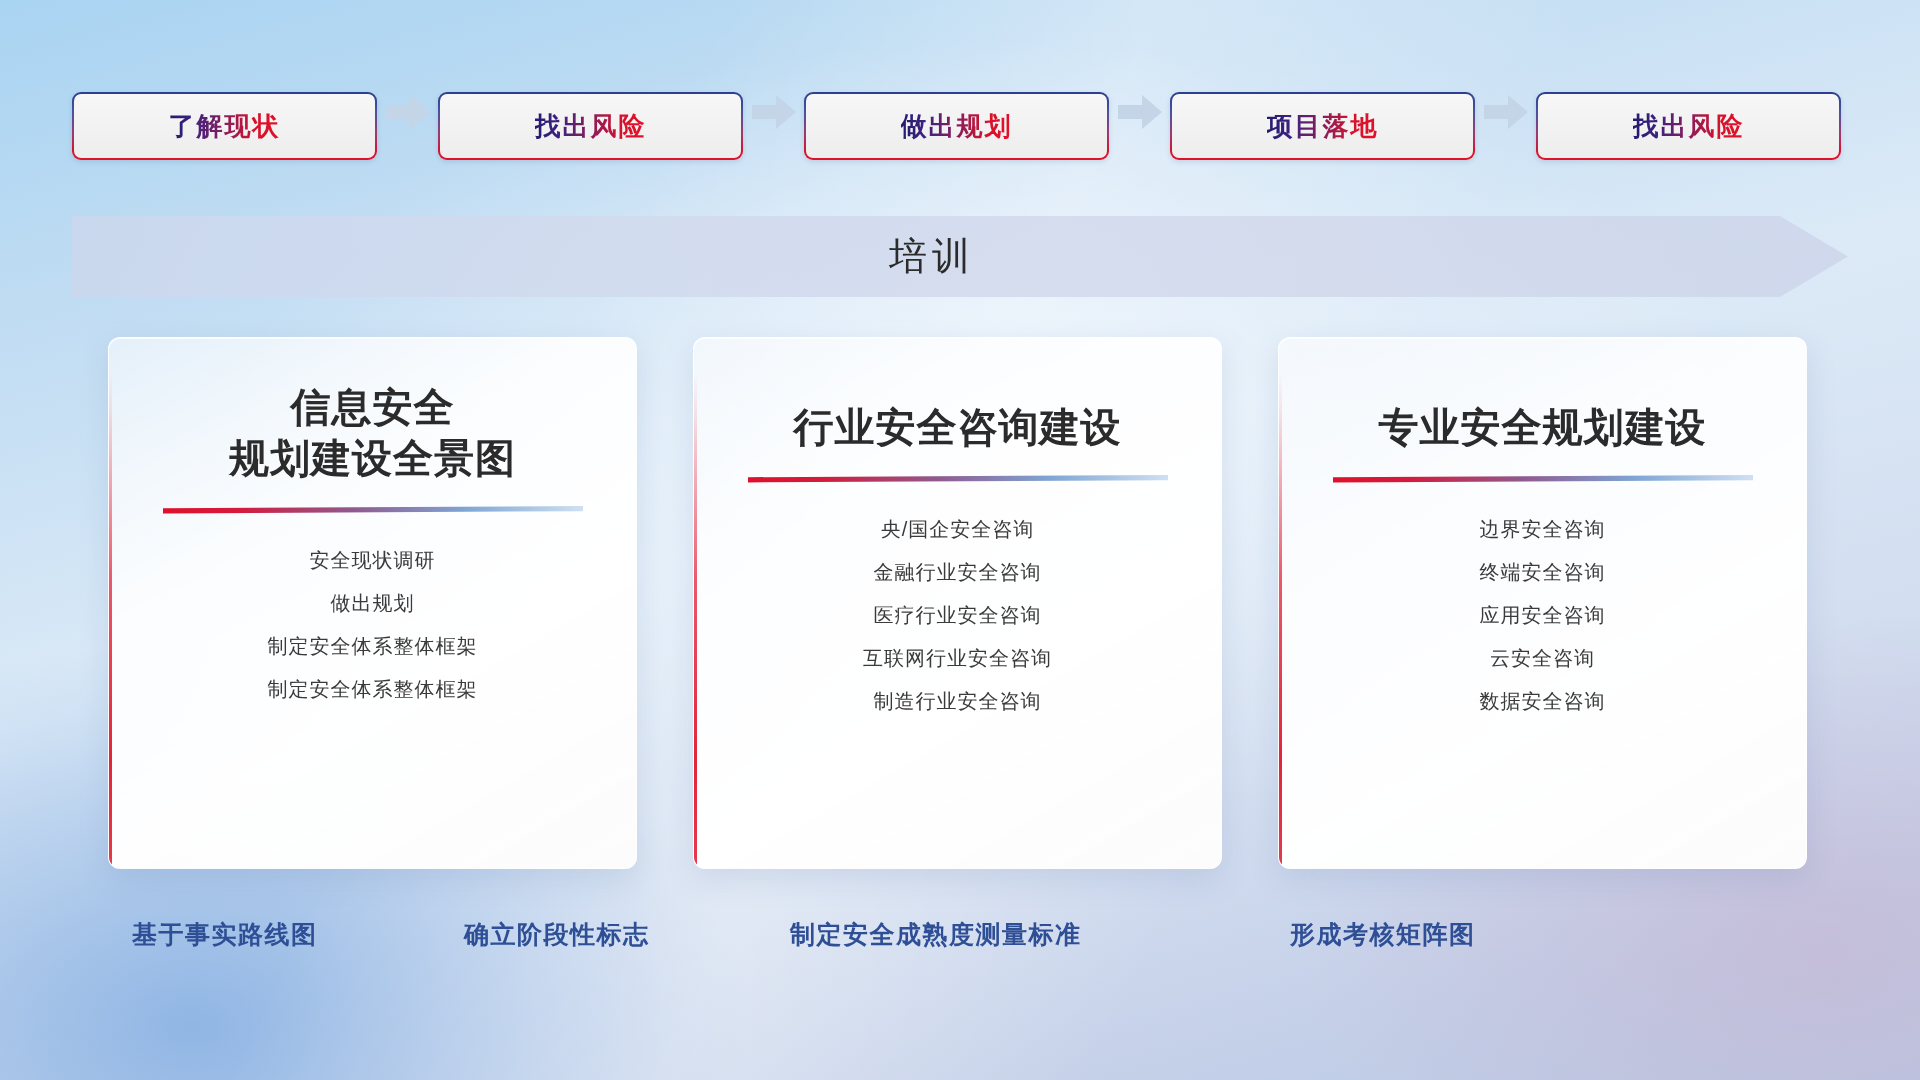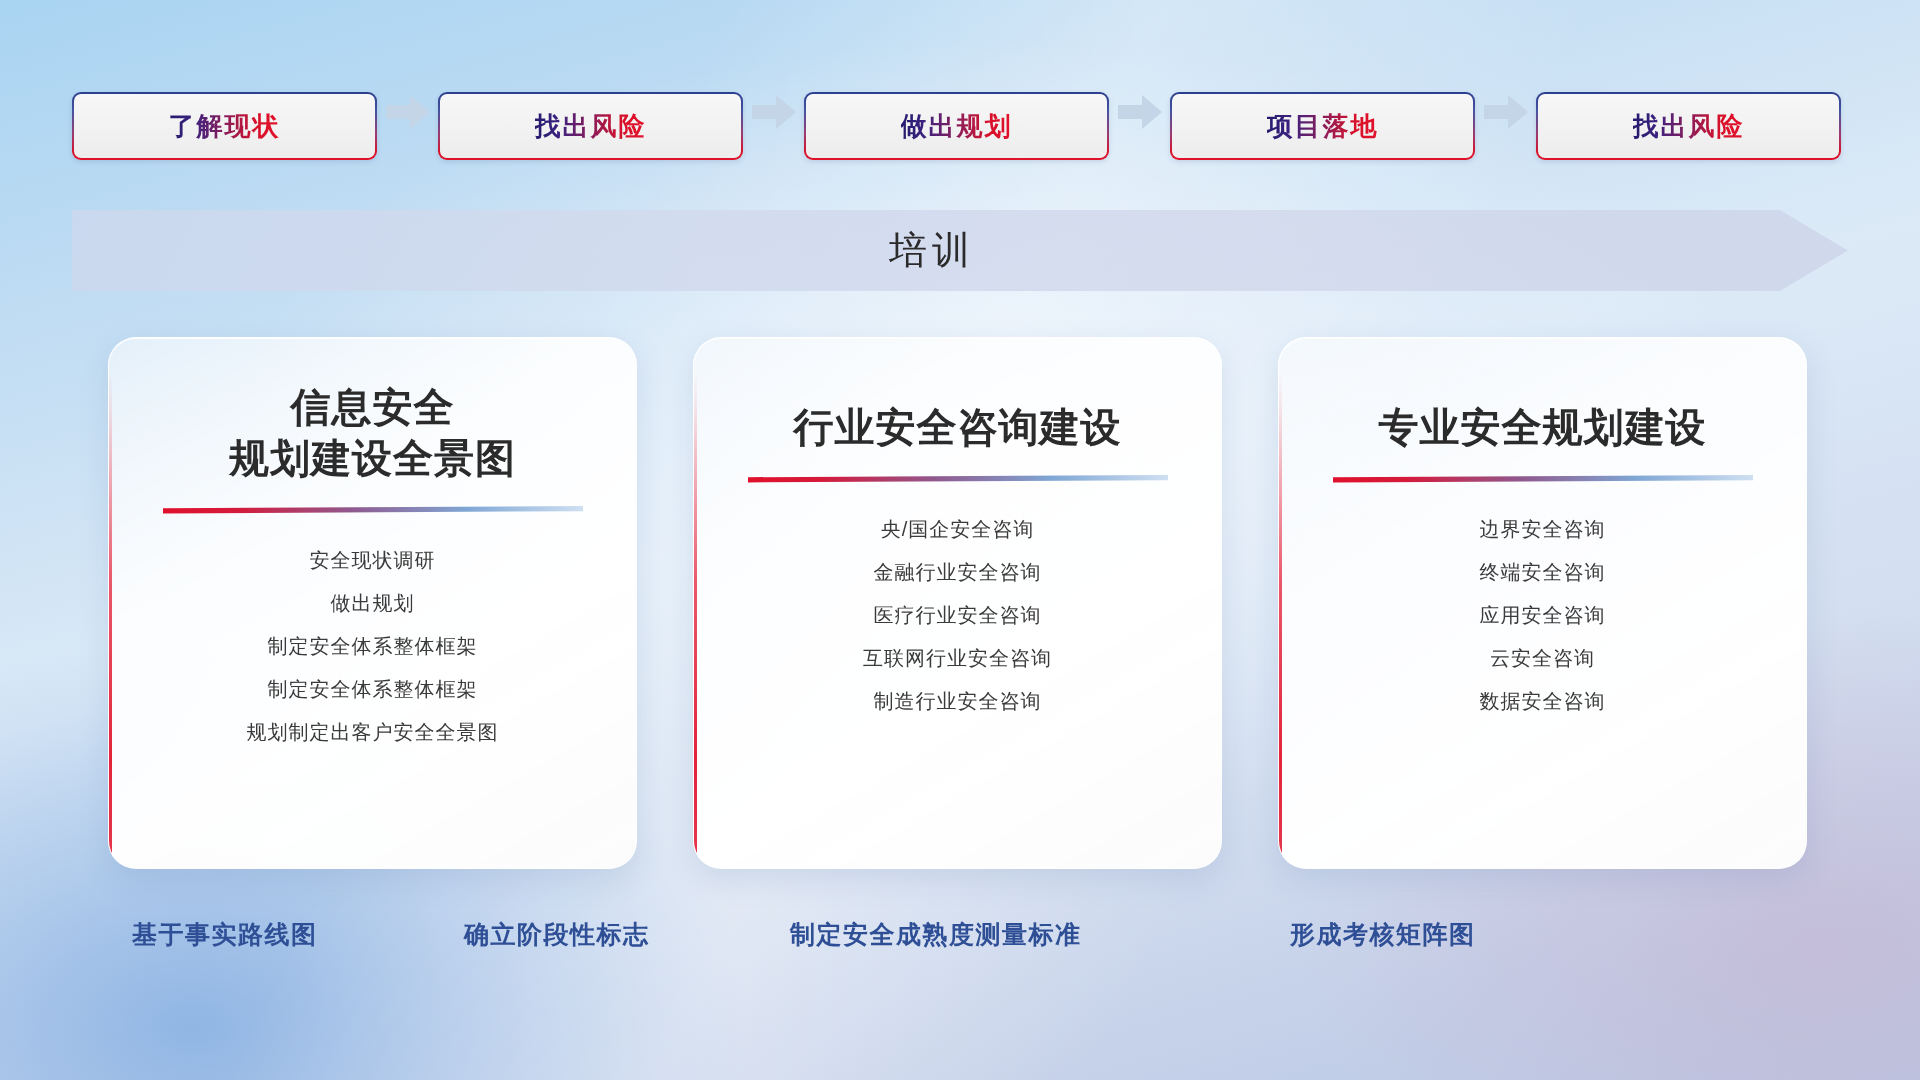--- a/index.html
+++ b/index.html
@@ -76,21 +76,21 @@
     height: 40px;
     display: flex;
     align-items: center;
     justify-content: center;
   }
   .step-arrow svg { display: block; }
 
   
   #training-banner {
     position: absolute;
-    top: 210px;
+    top: 216px;
     left: 72px;
     width: 1776px;
     height: 81px;
     font-family: Liberation Serif, serif;
   }
   #training-banner svg {
     position: absolute;
     inset: 0;
     width: 100%;
     height: 100%;
@@ -115,21 +115,21 @@
     left: 108px;
     width: 1740px;
     height: 532px;
     display: flex;
     gap: 56px;
   }
   .card {
     position: relative;
     width: 529px;
     height: 532px;
-    border-radius: 28px;
+    border-radius: 12px;
     background:
       linear-gradient(150deg, rgba(255,255,255,0.55) 0%, rgba(255,255,255,0.88) 32%, rgba(255,255,255,0.98) 62%, rgba(253,252,252,1) 100%);
     border: 1px solid rgba(255,255,255,0.85);
     box-shadow: 0 10px 30px rgba(90,120,170,0.16), inset 0 1px 0 rgba(255,255,255,0.9);
     overflow: hidden;
     padding: 44px 28px 0 28px;
     display: flex;
     flex-direction: column;
     align-items: center;
   }
@@ -290,21 +290,20 @@
           </linearGradient>
         </defs>
         <path d="M0 2.2 L420 0 L420 5.2 L0 7.4 Z" fill="url(#divGrad1)"></path>
       </svg>
     </div>
     <div class="card-items">
       <div class="card-item">安全现状调研</div>
       <div class="card-item">做出规划</div>
       <div class="card-item">制定安全体系整体框架</div>
       <div class="card-item">制定安全体系整体框架</div>
-      <div class="card-item">规划制定出客户安全全景图</div>
     </div>
   </div>
 
   <div class="card card--two">
     <div class="card-edge"></div>
     <div class="card-title">行业安全咨询建设</div>
     <div class="card-divider">
       <svg viewBox="0 0 420 8" preserveAspectRatio="none">
         <defs>
           <linearGradient id="divGrad2" x1="0" y1="0" x2="1" y2="0">

